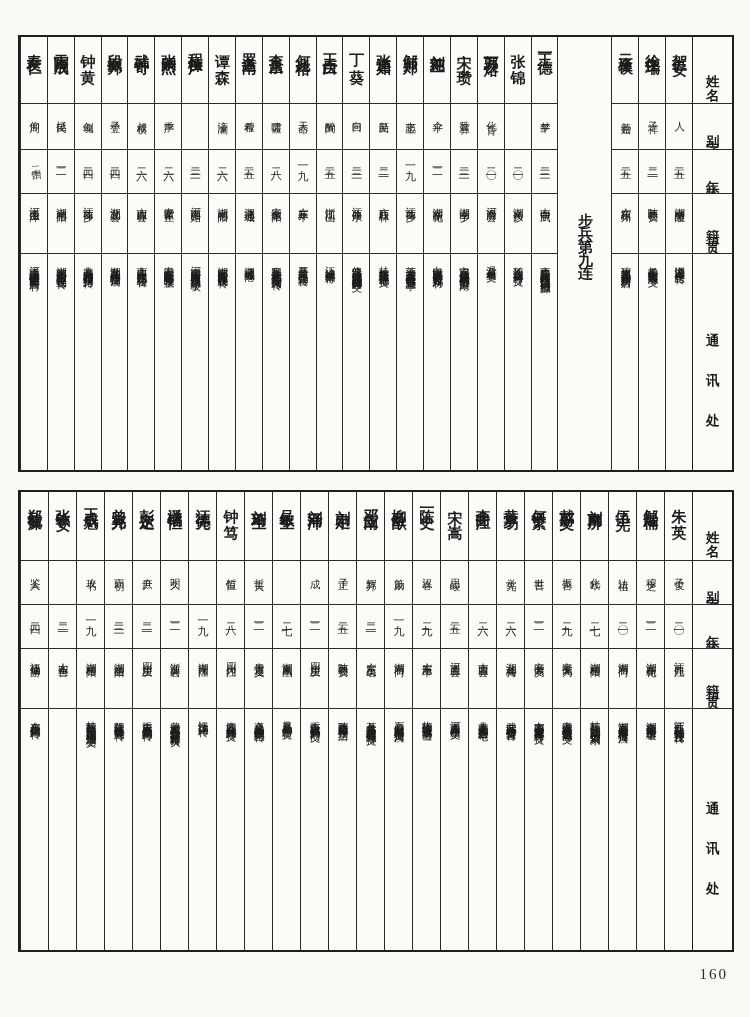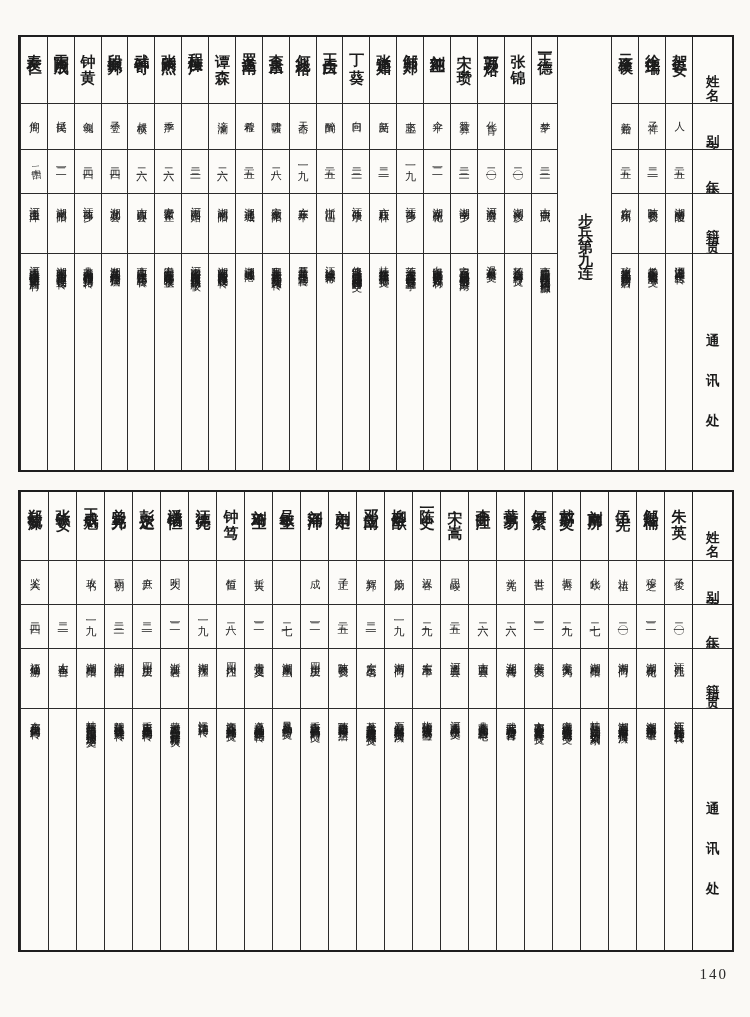--- a/index.html
+++ b/index.html
@@ -933,15 +933,15 @@
         </div>
       <div class="cell c-native">
           <span class="vtext">福建仙游</span>
         </div>
       <div class="cell c-address">
           <span class="vtext">东乡榜头街邮局转</span>
         </div>
     </div>
   </div>
 
-  <div class="page-number">140</div>
+  <div class="page-number">160</div>
 
 </div>
 
 </body></html>

